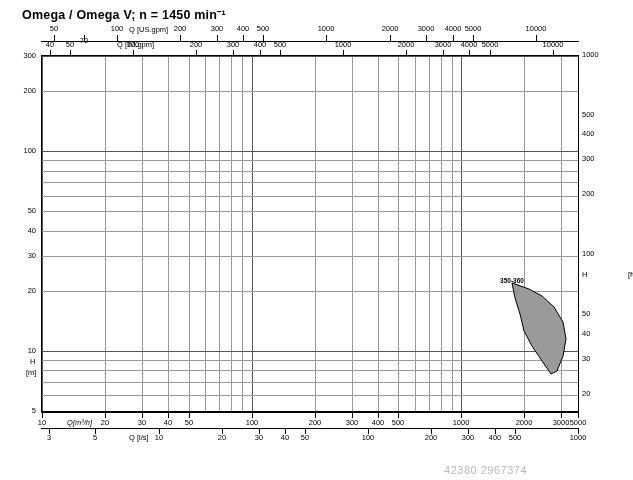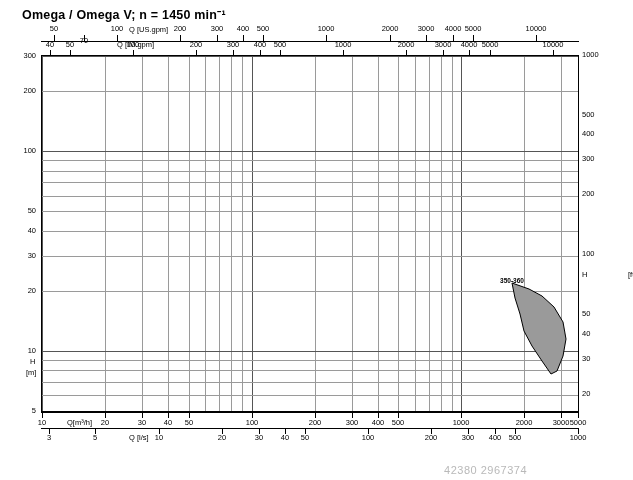--- a/index.html
+++ b/index.html
@@ -252,21 +252,21 @@
       <div class="tick" style="left: 357px; top: 1px; height: 5px;"></div>
       <div class="tick-lbl" style="left: 357px; top: 6px;">500</div>
       <div class="tick" style="left: 420px; top: 1px; height: 5px;"></div>
       <div class="tick-lbl" style="left: 420px; top: 6px;">1000</div>
       <div class="tick" style="left: 483px; top: 1px; height: 5px;"></div>
       <div class="tick-lbl" style="left: 483px; top: 6px;">2000</div>
       <div class="tick" style="left: 520px; top: 1px; height: 5px;"></div>
       <div class="tick-lbl" style="left: 520px; top: 6px;">3000</div>
       <div class="tick" style="left: 537px; top: 1px; height: 5px;"></div>
       <div class="tick-lbl" style="left: 537px; top: 6px;">5000</div>
-      <div class="axis-name" style="left: 26px; top: 6px;">Q[m³/h]</div>
+      <div class="axis-name" style="left: 26px; top: 6px; font-style: italic;">Q[m³/h]</div>
     </div>
   <div class="axis-strip" id="bot2" style="left: 41px; top: 428px; width: 538px; height: 16px;">
       <div class="axis-rule" style="left: 0px; width: 538px; top: 0px;"></div>
       <div class="tick" style="left: 8px; top: 1px; height: 5px;"></div>
       <div class="tick-lbl" style="left: 8px; top: 5px;">3</div>
       <div class="tick" style="left: 54px; top: 1px; height: 5px;"></div>
       <div class="tick-lbl" style="left: 54px; top: 5px;">5</div>
       <div class="tick" style="left: 118px; top: 1px; height: 5px;"></div>
       <div class="tick-lbl" style="left: 118px; top: 5px;">10</div>
       <div class="tick" style="left: 181px; top: 1px; height: 5px;"></div>

